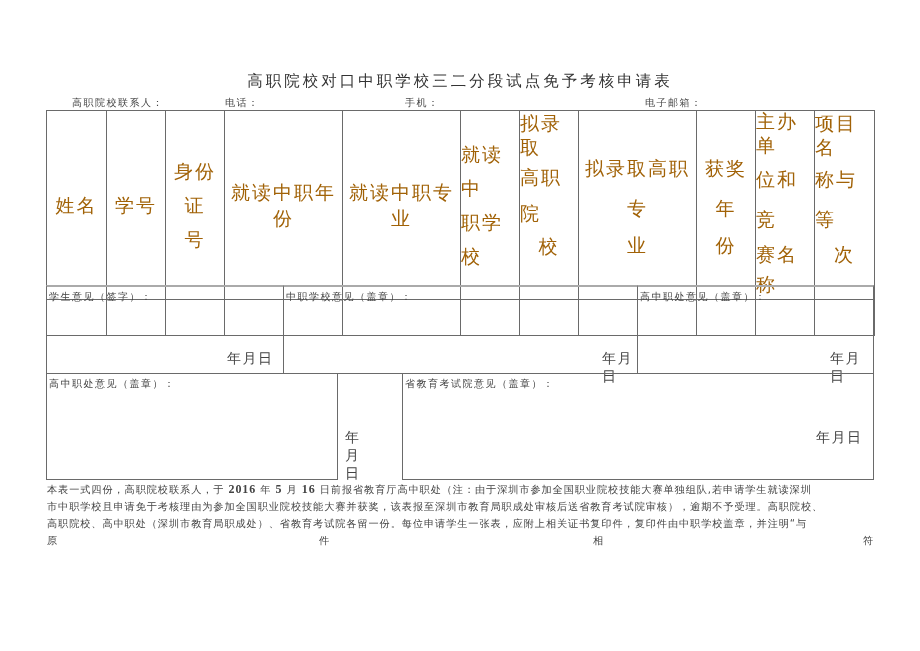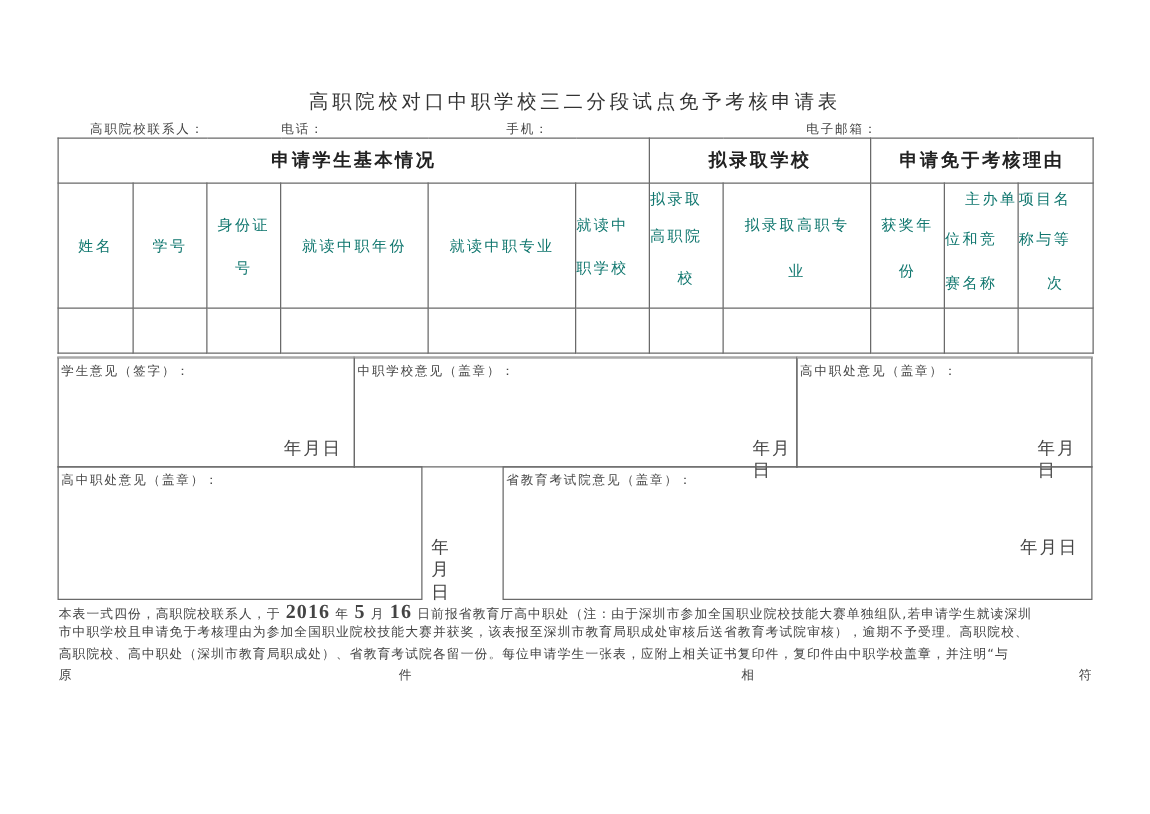--- a/index.html
+++ b/index.html
@@ -3,32 +3,32 @@
 <meta charset="utf-8">
 <style>
   html, body { margin:0; padding:0; background:#ffffff; }
   body { width:920px; height:651px; position:relative; overflow:hidden;
          font-family:"DejaVu Sans", sans-serif; color:#333; }
   .title { position:absolute; left:0; top:71px; width:920px; text-align:center;
            font-size:15.5px; letter-spacing:3px; color:#333; }
   .contact { position:absolute; top:96px; font-size:10px; letter-spacing:1.5px; color:#444; }
   .tbl { position:absolute; left:46px; top:110px; width:828px; border-collapse:collapse; table-layout:fixed; }
   .tbl td { border:1px solid #6a6a6a; padding:0; text-align:center; vertical-align:middle;
-            font-size:12px; color:#0f766e; line-height:26px; }
+            font-size:19px; color:#a16207; line-height:26px; }
   .tbl td.sec { font-weight:bold; font-size:14.5px; height:35px; letter-spacing:2px; color:#222; }
   .tbl td.hdr { height:99px; letter-spacing:2px; }
   .tbl td.empty { height:35px; }
   .l { text-align:left !important; }
-  .r { text-align:right; }
+  .r { text-align:left;font-family:Liberation Mono, monospace; }
   .box { position:absolute; border:1px solid #6a6a6a; box-sizing:border-box; }
   .box .lbl { position:absolute; left:2px; top:3px; font-size:10px; letter-spacing:1.5px; color:#444; }
   .box .date { position:absolute; font-size:14px; letter-spacing:1.5px; color:#444; }
   .note { position:absolute; left:47px; width:828px; font-size:10.2px; letter-spacing:0.9px;
           line-height:17px; color:#444; font-family:"DejaVu Sans", sans-serif; white-space:nowrap; }
-  .note b { font-family:"Liberation Serif", serif; font-weight:bold; font-size:16px; }
+  .note b { font-family:"Liberation Serif", serif; font-weight:bold; font-size:12px; }
 </style>
 </head>
 <body>
 
 <div class="title">高职院校对口中职学校三二分段试点免予考核申请表</div>
 
 <div class="contact" style="left:72px;">高职院校联系人：</div>
 <div class="contact" style="left:225px;">电话：</div>
 <div class="contact" style="left:405px;">手机：</div>
 <div class="contact" style="left:645px;">电子邮箱：</div>
@@ -41,25 +41,20 @@
       <col style="width:118px">
     <col style="width:118px">
       <col style="width:59px">
       <col style="width:59px">
       <col style="width:118px">
     <col style="width:59px">
       <col style="width:59px">
       <col style="width:60px">
   </colgroup>
   <tbody>
-      <tr>
-    <td class="sec" colspan="6">申请学生基本情况</td>
-    <td class="sec" colspan="2">拟录取学校</td>
-    <td class="sec" colspan="3">申请免于考核理由</td>
-  </tr>
   <tr>
     <td class="hdr">
       <div>姓名</div>
     </td>
     <td class="hdr">
       <div>学号</div>
     </td>
     <td class="hdr">
       <div style="line-height:34px">身份证</div>
       <div style="line-height:34px">号</div>

